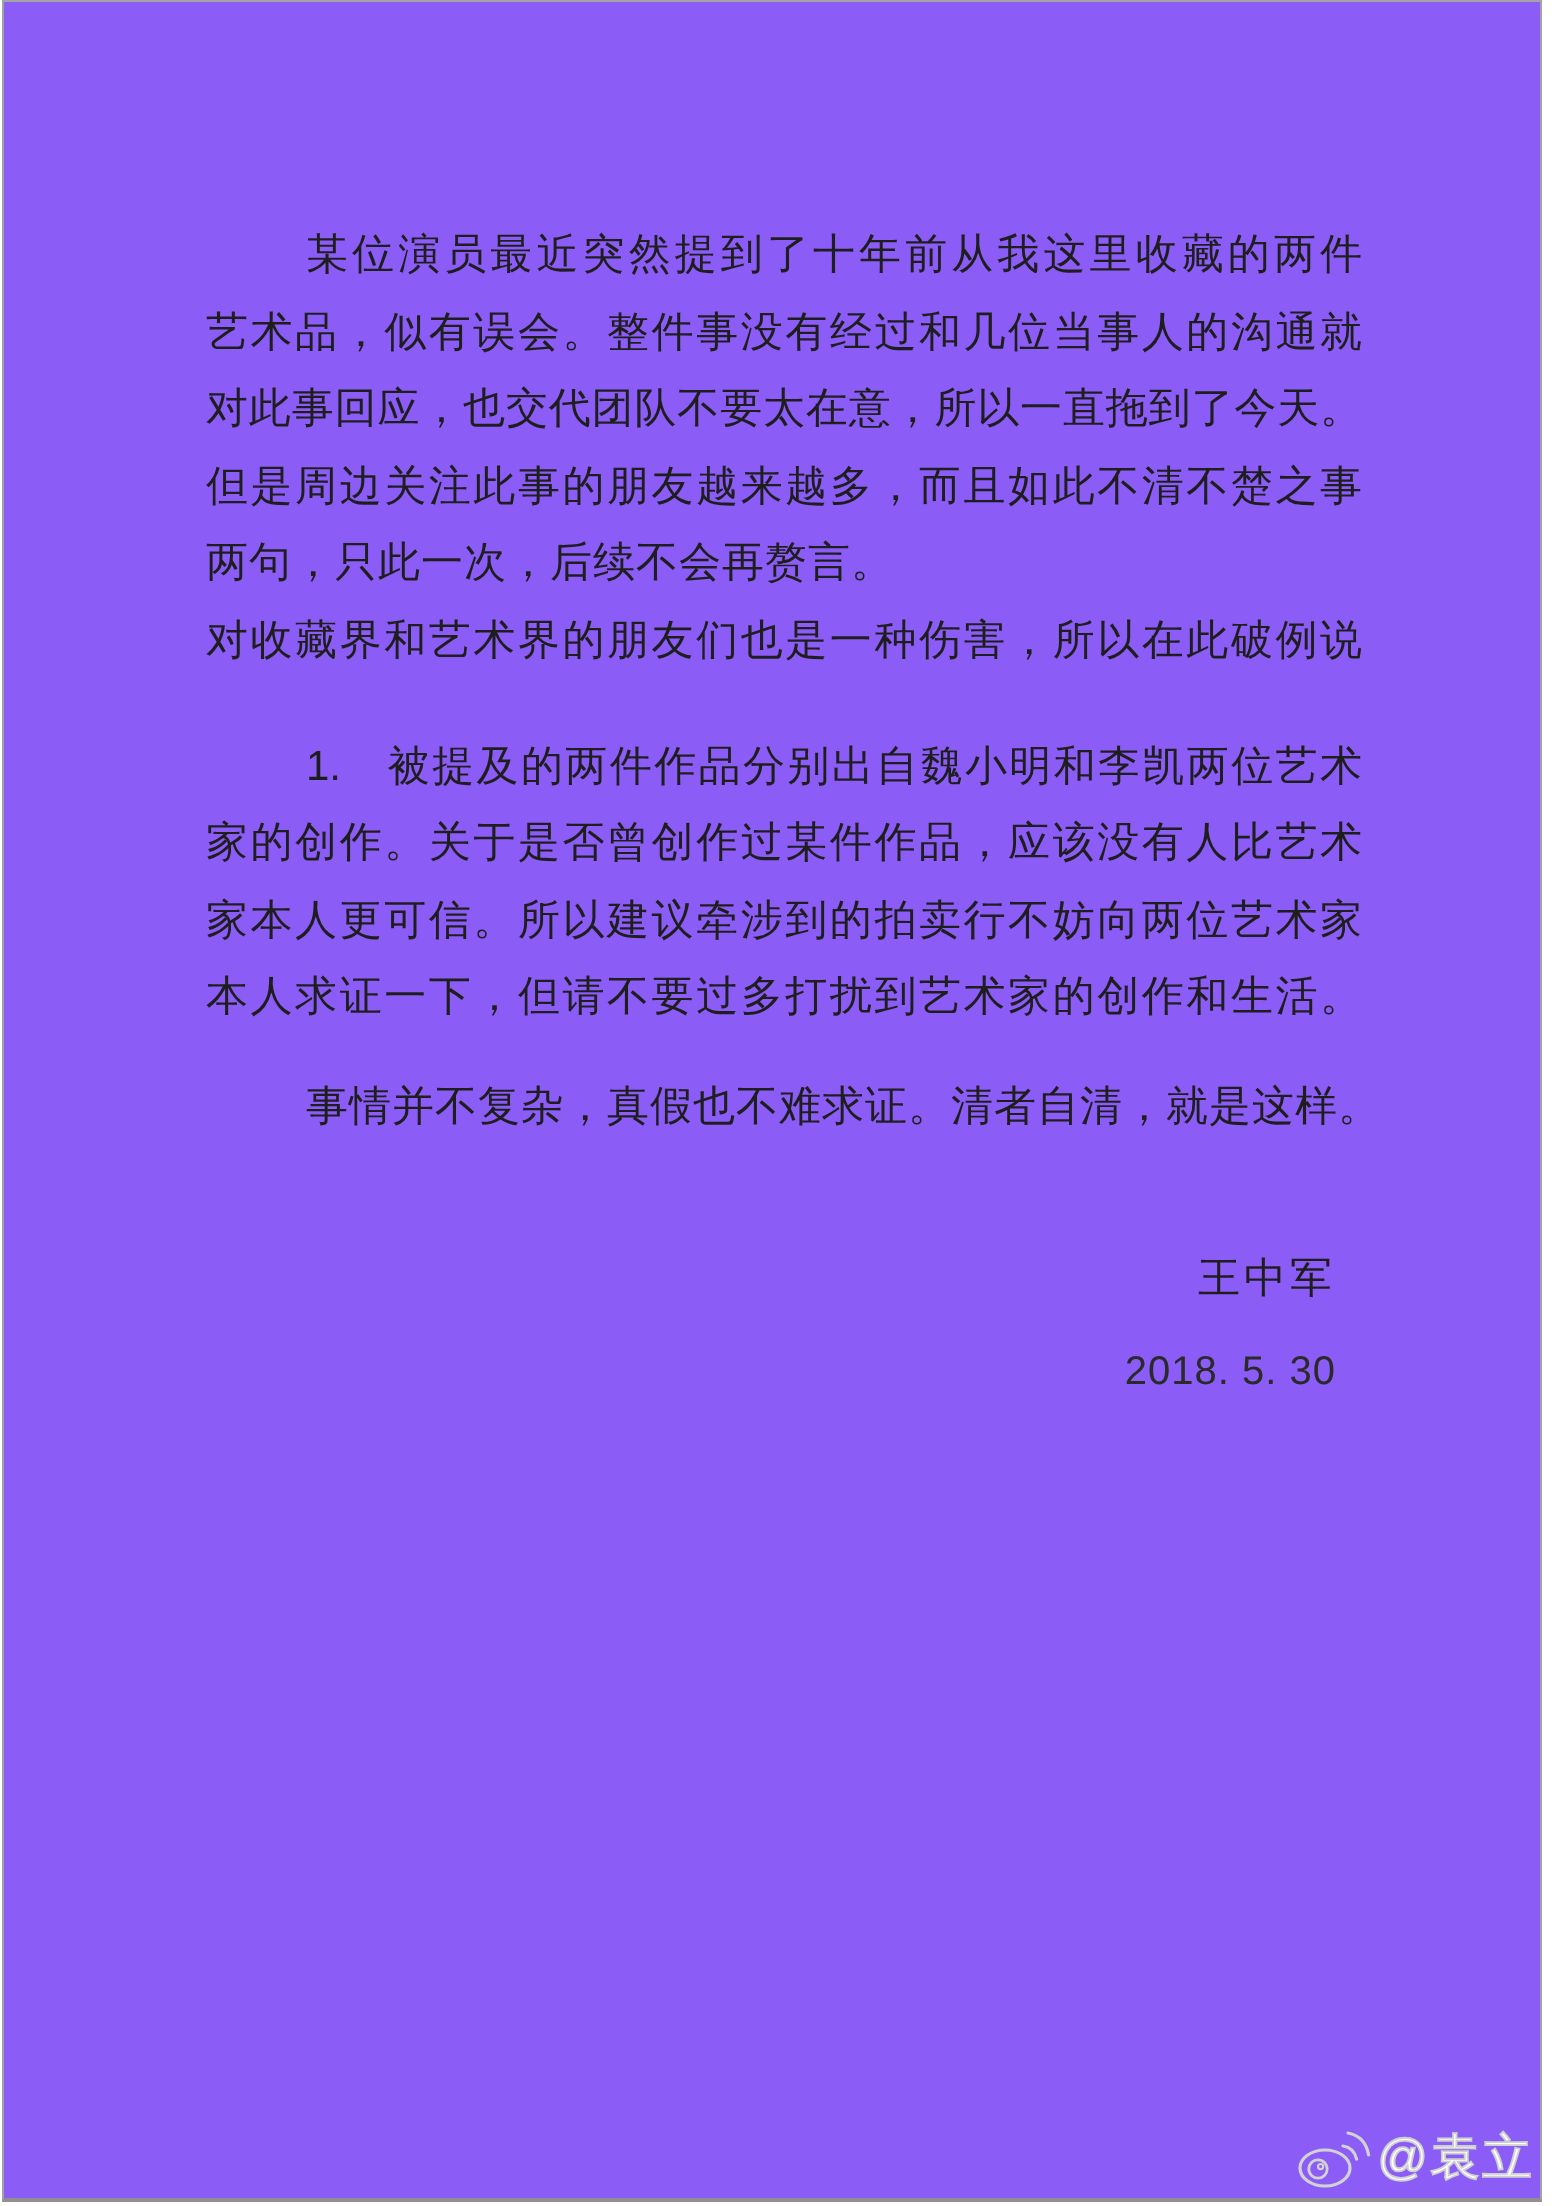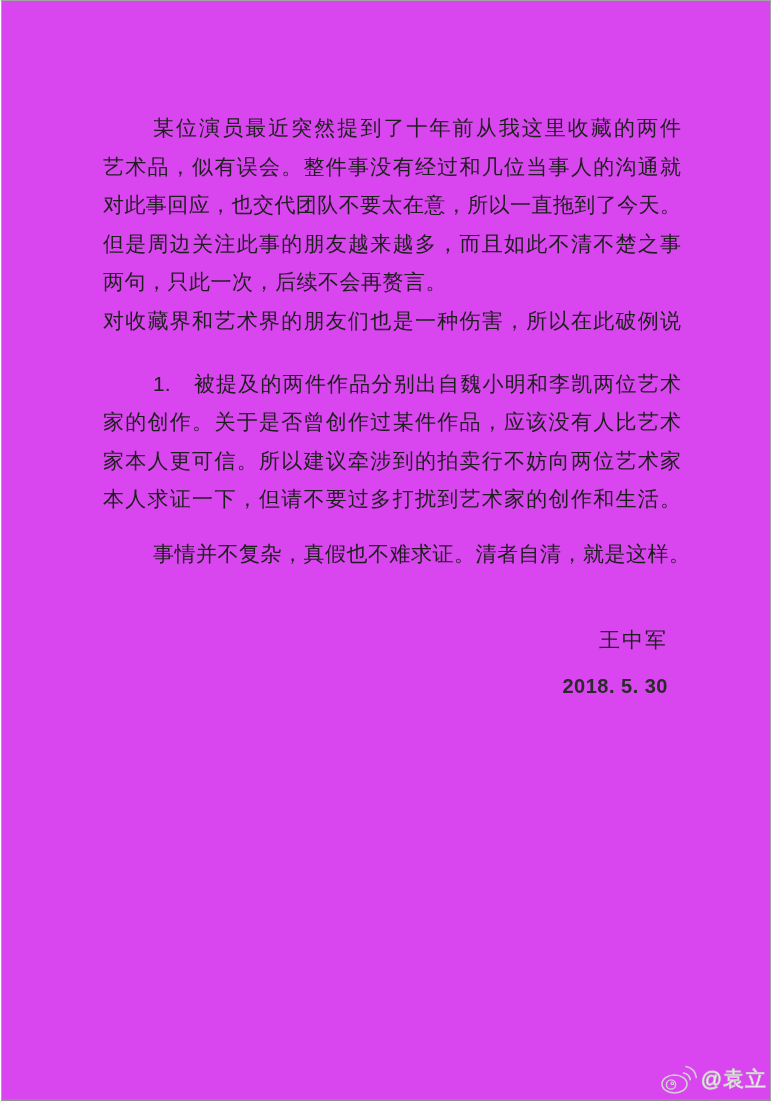--- a/index.html
+++ b/index.html
@@ -10,21 +10,21 @@
     background: #ffffff;
     font-family: "Liberation Sans", sans-serif;
     overflow: hidden;
   }
   .page {
     position: absolute;
     left: 1px;
     top: 0;
     width: 768px;
     height: 1098px;
-    background: #d946ef;
+    background: #8b5cf6;
     border: 1px solid #a3a3a3;
     border-bottom: 2px solid #8f8f8f;
   }
   .content {
     position: absolute;
     left: 101px;  
     top: 108px;
     width: 578px;
     color: #1e1e1e;
   }
@@ -52,32 +52,31 @@
   .sig-name {
     font-size: 21px;
     line-height: 38.5px;
     letter-spacing: 2px;
   }
   .sig-date {
     font-size: 20px;
     margin-top: 15px;
     letter-spacing: 0.5px;
     color: #2a2a2a;
-    font-weight: bold;
   }
   .watermark {
     position: absolute;
     right: 3px;
     bottom: 4px;
     display: flex;
     align-items: center;
     gap: 3px;
   }
   .wm-text {
-    font-size: 21px;
+    font-size: 25px;
     color: #d7d7d7;
     letter-spacing: 1px;
   }
   @supports (-webkit-text-stroke: 1px #ccc) {
     .wm-text {
       color: #fcfcfc;
       -webkit-text-stroke: 0.9px #cfcfcf;
     }
   }
   .wm-icon { display: block; }

